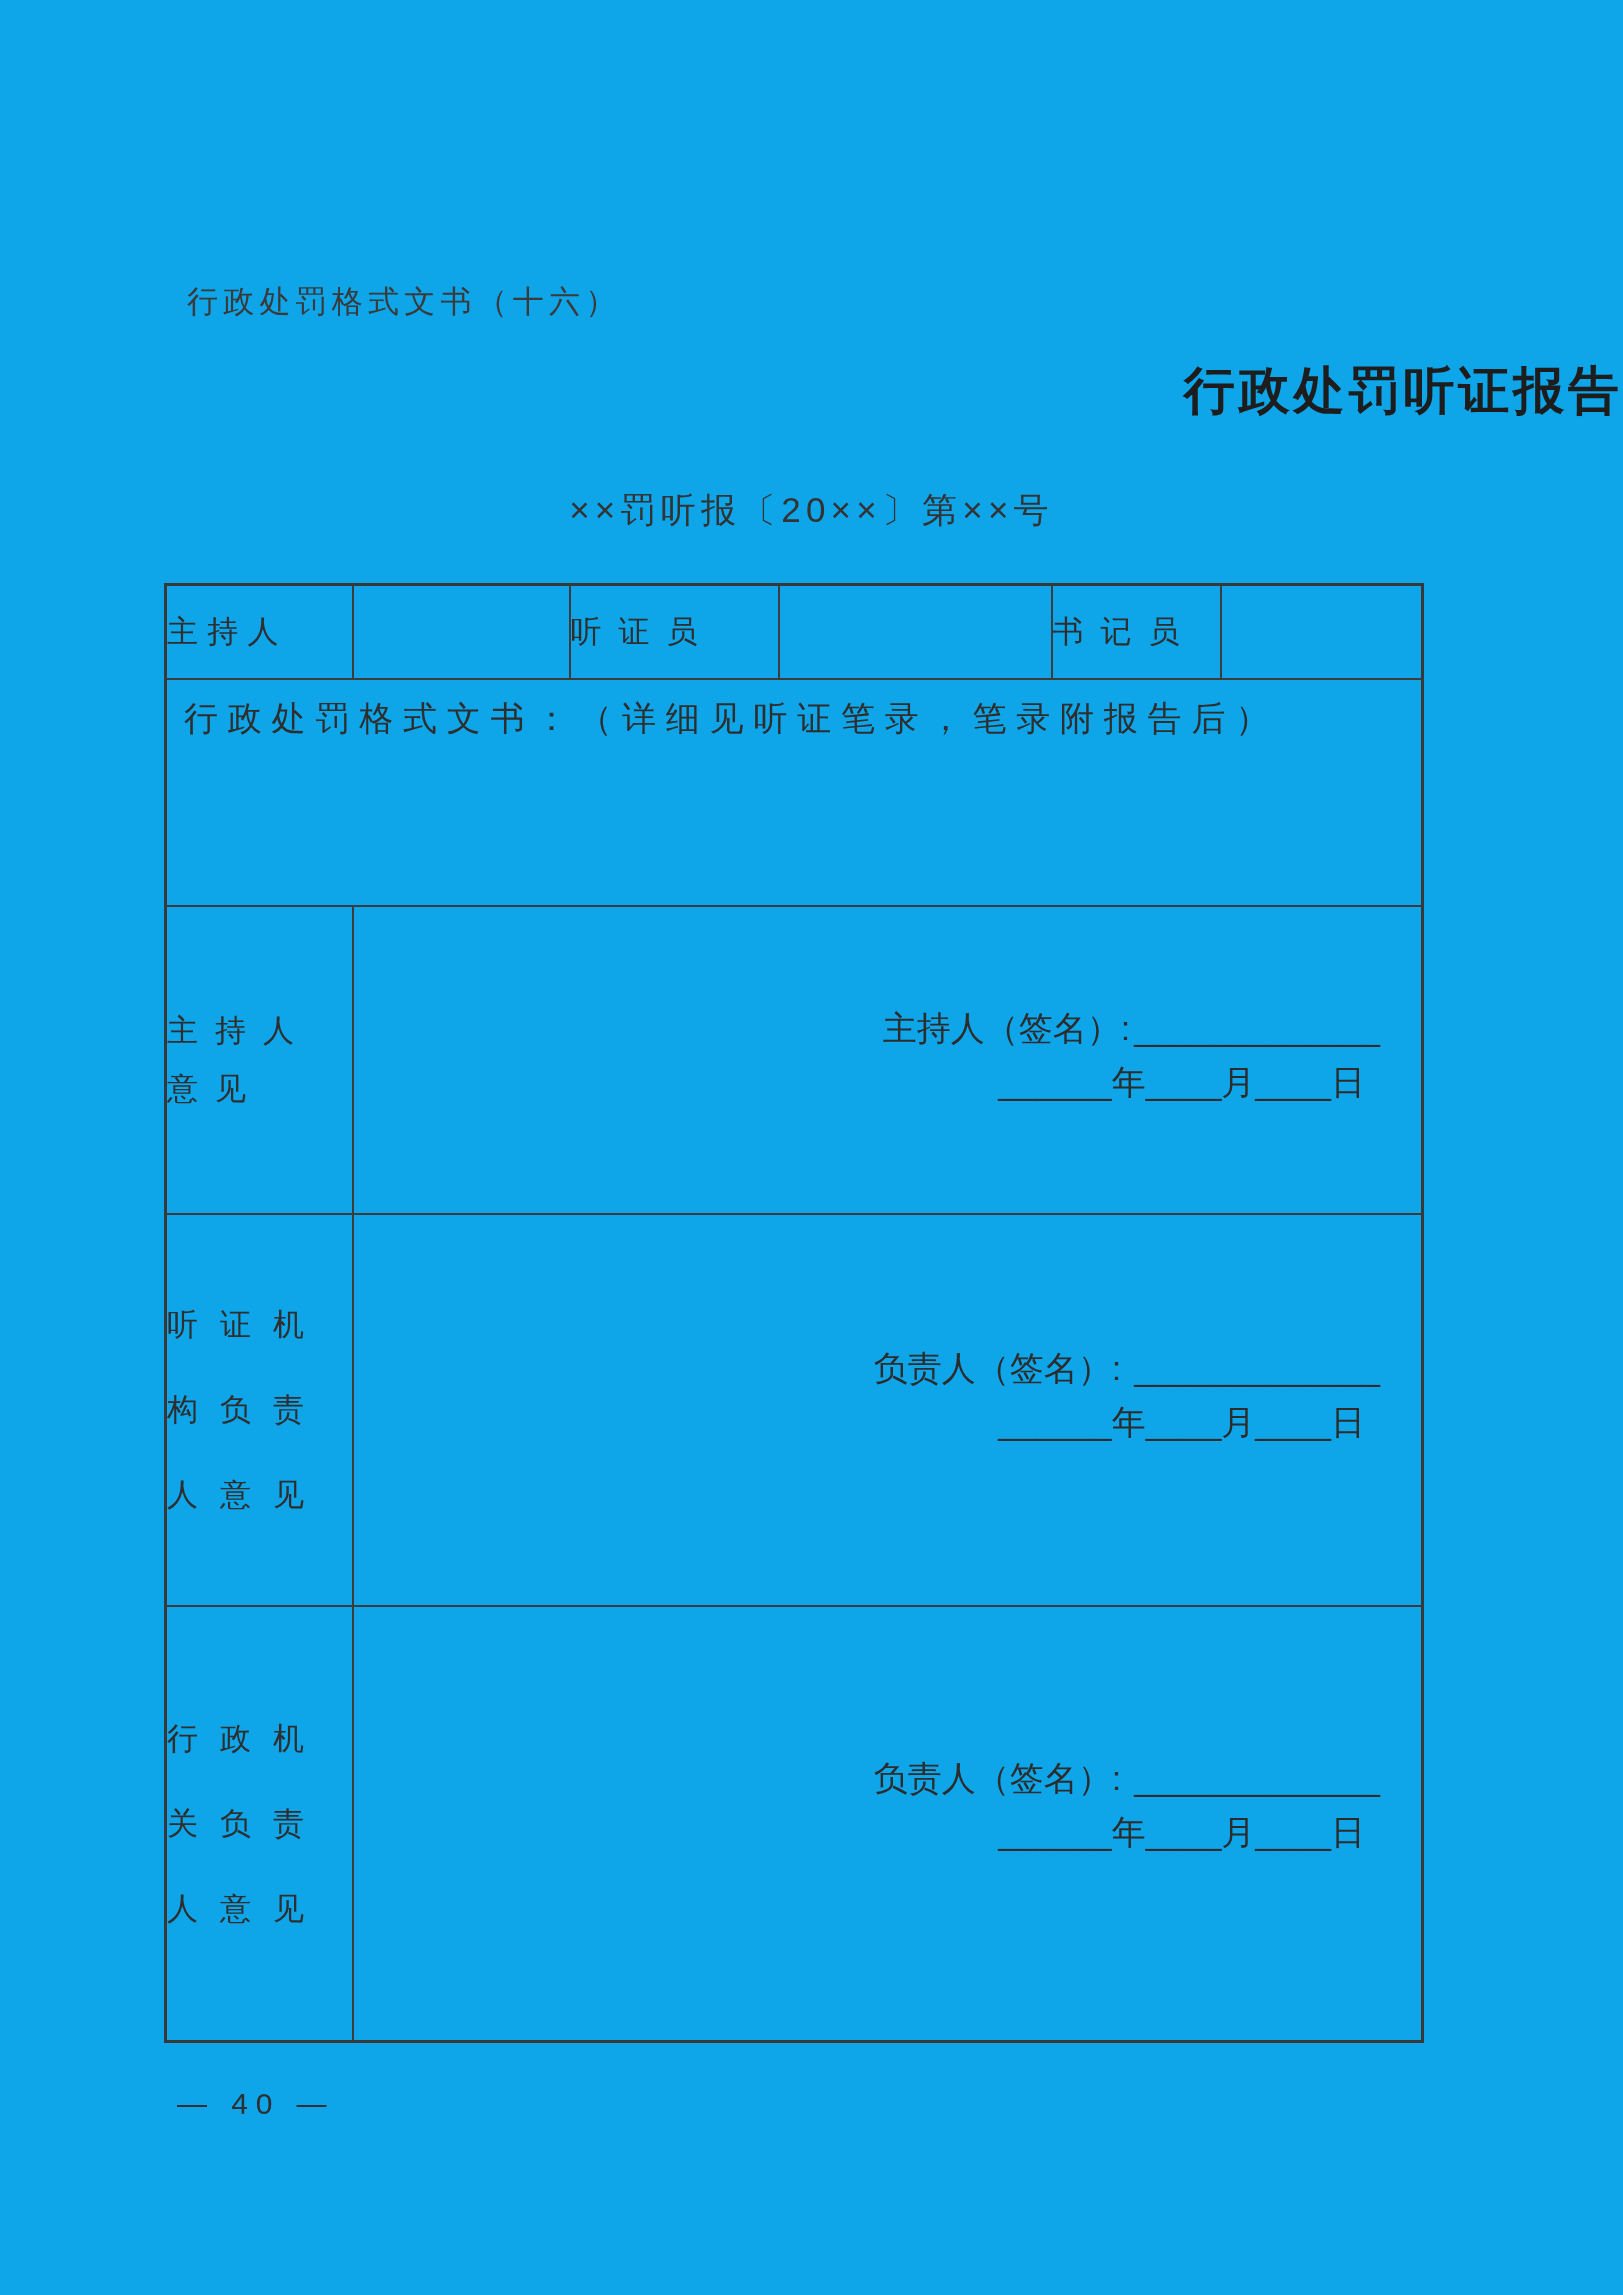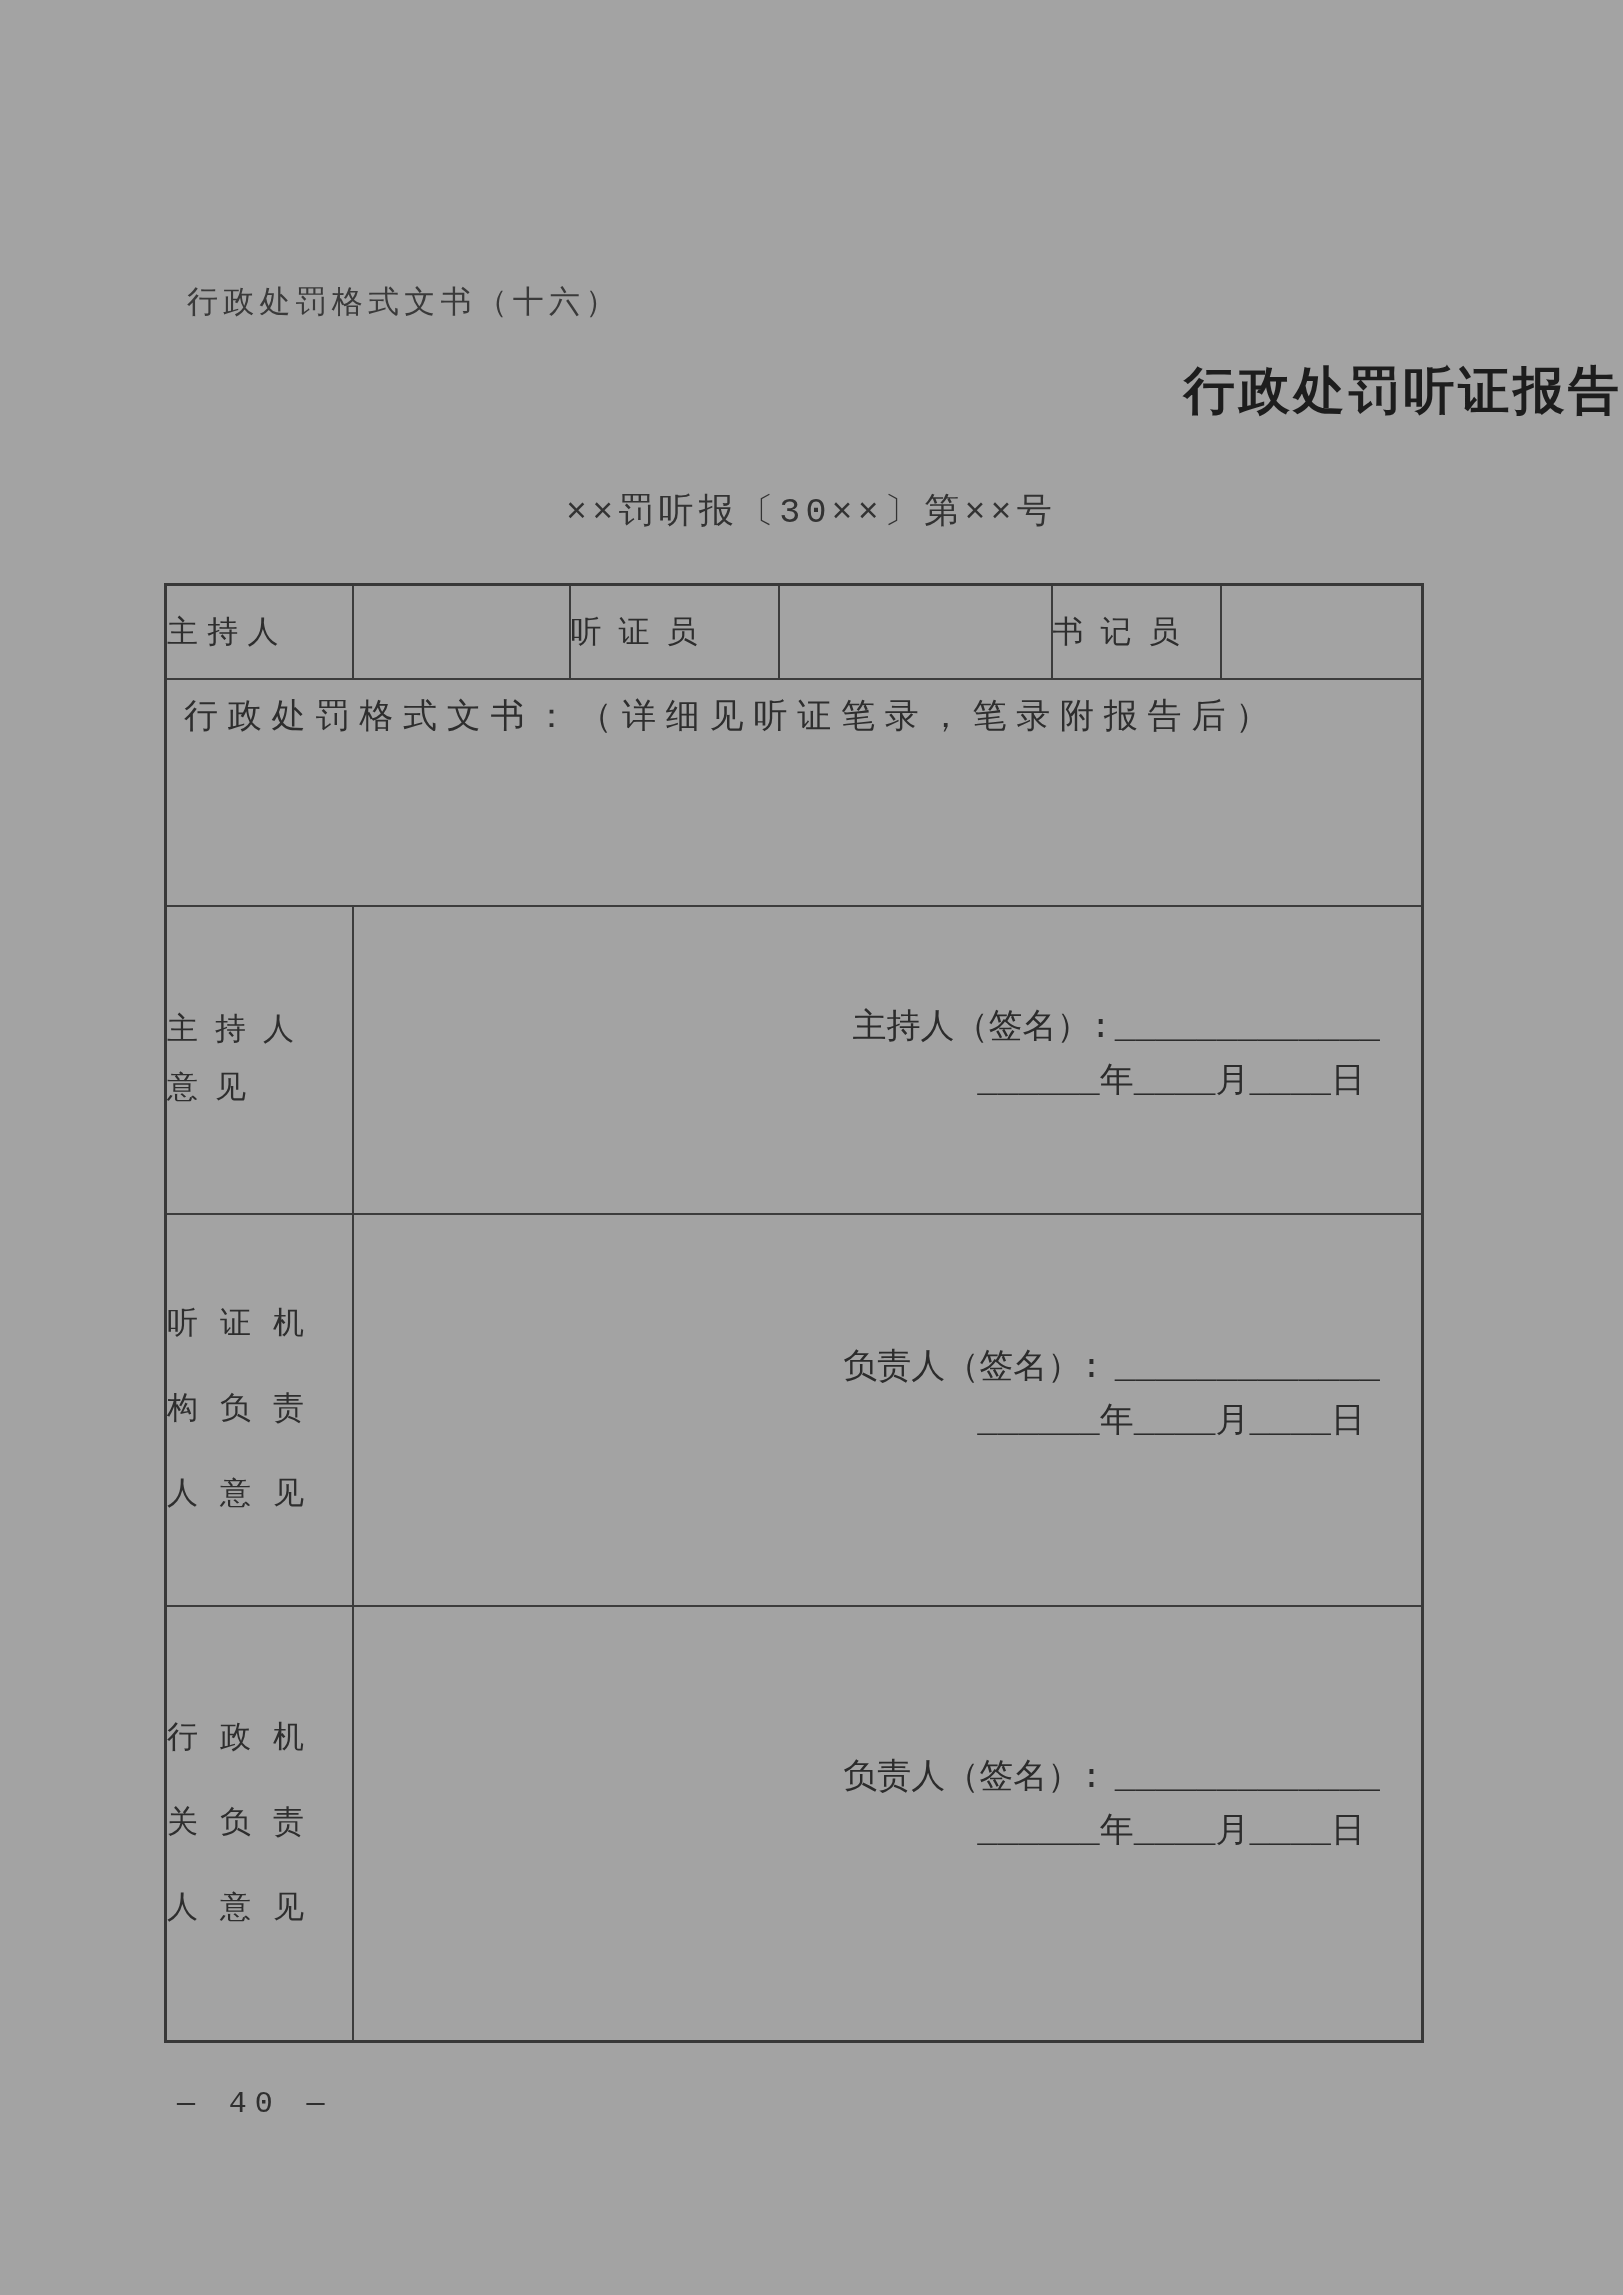--- a/index.html
+++ b/index.html
@@ -1,18 +1,18 @@
 <!DOCTYPE html>
 <html style="font-size:10.5px"><head>
 <meta charset="utf-8">
 <style>
   html,body{margin:0;padding:0;background:#e9e9e7;}
   .page{
-    position:relative;width:1623px;height:2295px;background:#a3a3a3;
-    font-family:Liberation Mono, monospace;color:#2e2e2e;
+    position:relative;width:1623px;height:2295px;background:#0ea5e9;
+    font-family:Liberation Sans, sans-serif;color:#2e2e2e;
     overflow:hidden;
   }
   .header-note{
     position:absolute;left:187px;top:281px;
     font-size:31px;letter-spacing:5.2px;color:#3a3a3a;white-space:nowrap;
   }
   .doc-title{
     position:absolute;left:0;width:100%;top:357px;text-align:right;
     font-size:51px;font-weight:700;letter-spacing:3.9px;color:#1d1d1d;white-space:nowrap;
   }
@@ -70,21 +70,21 @@
 </style>
 </head>
 <body>
 
 <div class="page">
 
   <div class="header-note">行政处罚格式文书（十六）</div>
 
   <div class="doc-title">行政处罚听证报告</div>
 
-  <div class="doc-number">××罚听报〔30××〕第××号</div>
+  <div class="doc-number">××罚听报〔20××〕第××号</div>
 
   <table class="form-table">
     <colgroup>
       <col style="width:187px">
         <col style="width:217px">
         <col style="width:209px">
       <col style="width:273px">
         <col style="width:169px">
         <col style="width:202px">
     </colgroup>

